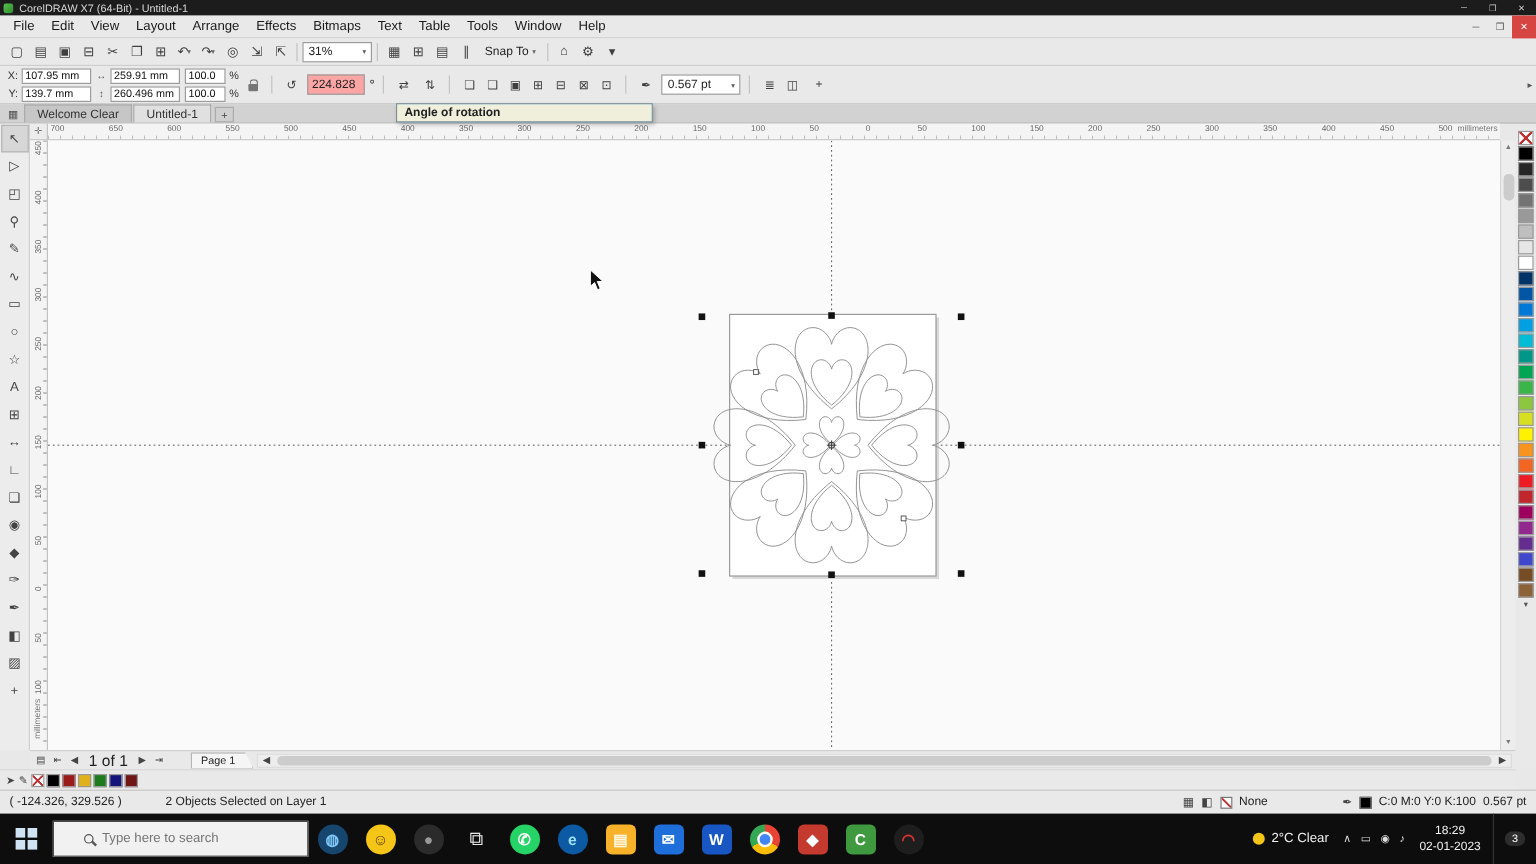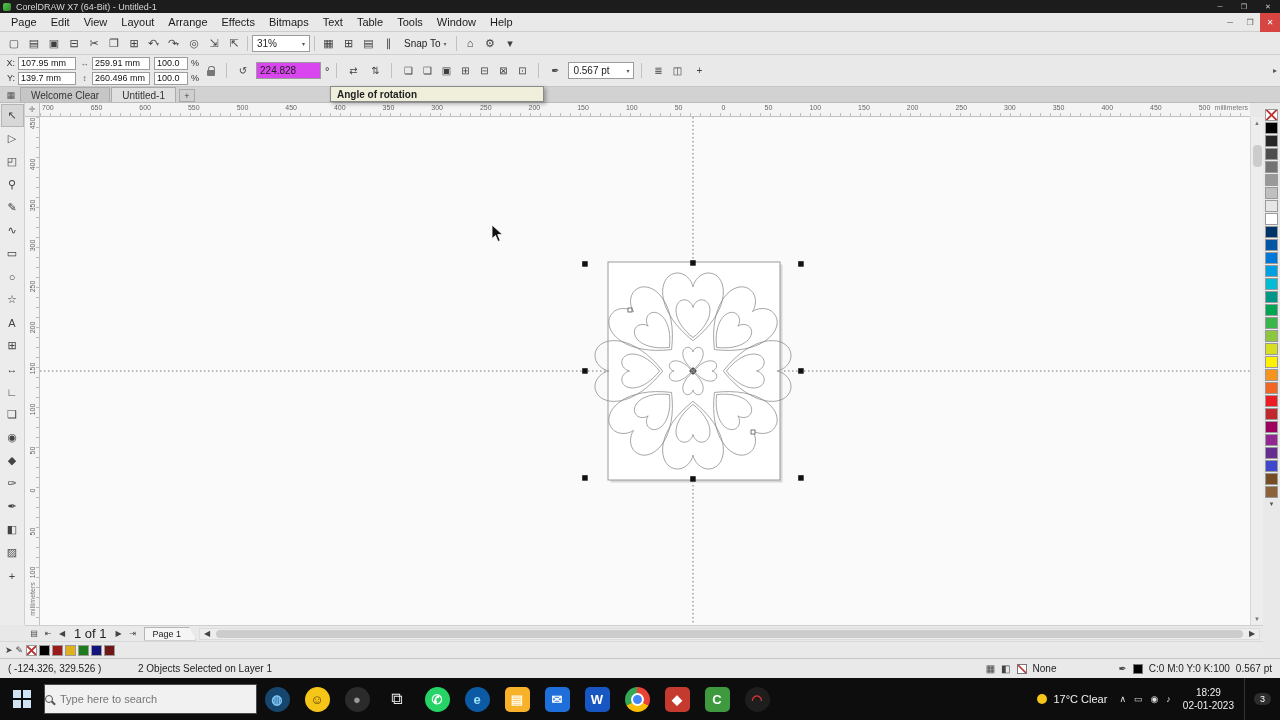--- a/index.html
+++ b/index.html
@@ -34,21 +34,21 @@
 .stack{display:flex;flex-direction:column;gap:2px}
 .mini-row{display:flex;align-items:center;gap:3px;font-size:9px;color:#333}
 .mini-label{width:9px;text-align:right}
 .mini-icon{width:9px;text-align:center;color:#555;font-size:8px}
 .mini-input{background:#fff;border:1px solid #9c9c9c;height:13px;width:58px;display:flex;align-items:center;padding:0 2px;font-size:9px;color:#111}
 .mini-input.narrow{width:34px}
 .pb-btn{width:18px;height:18px;display:flex;align-items:center;justify-content:center;color:#3f3f3f;font-size:10px}
 .lock-wrap{width:16px;height:18px;display:flex;align-items:center;justify-content:center}
 .lock{width:8px;height:6px;background:#777;border-radius:1px;position:relative;margin-top:4px}
 .lock::before{content:"";position:absolute;left:1px;top:-4px;width:5px;height:4px;border:1.2px solid #777;border-bottom:none;border-radius:3px 3px 0 0}
-#rotation-input{background:#d946ef;border:1px solid #9c9c9c;height:17px;width:65px;display:flex;align-items:center;padding:0 3px;font-size:10px}
+#rotation-input{background:#fca5a5;border:1px solid #9c9c9c;height:17px;width:48px;display:flex;align-items:center;padding:0 3px;font-size:10px}
 #outline-select{width:66px;justify-content:space-between;height:17px}
 .pb-overflow{margin-left:auto;margin-right:3px;color:#555;font-size:8px}
 
 
 #doctabs{position:absolute;top:87px;left:0;right:0;height:16px;background:#d2d2d2;display:flex;align-items:flex-end;padding-left:2px;border-bottom:1px solid #bcbcbc}
 .tab-list-btn{width:18px;height:15px;display:flex;align-items:center;justify-content:center;font-size:9px;color:#555}
 .tab{height:15px;display:flex;align-items:center;padding:0 10px;font-size:10px;background:#c6c6c6;border:1px solid #ababab;border-bottom:none;margin-right:1px;color:#333}
 .tab.active{background:#e0e0e0}
 .tab-add{width:16px;height:13px;background:#cfcfcf;border:1px solid #ababab;display:flex;align-items:center;justify-content:center;font-size:9px;color:#444;margin-left:2px}
 
@@ -83,21 +83,21 @@
 .swatch{width:13px;height:12px;border:1px solid #9a9a9a;flex:none}
 .swatch-none{background:
  linear-gradient(45deg,transparent 42%,#b33 45%,#b33 55%,transparent 58%),
  linear-gradient(-45deg,transparent 42%,#b33 45%,#b33 55%,transparent 58%),#fff}
 .palette-more{font-size:7px;color:#555;margin-top:1px}
 
 
 #hscrollrow{position:absolute;top:625px;left:25px;right:17px;height:16px;background:#e9e9e9;border-top:1px solid #cfcfcf;display:flex;align-items:center;font-size:9px;padding-left:2px}
 .pn-btn{width:14px;text-align:center;font-size:8px;color:#444}
 #page-count{padding:0 5px;font-size:13px;color:#222}
-#page-tab{background:#f5f5f5;border:1px solid #b5b5b5;padding:1px 14px 1px 8px;font-size:9px;color:#222;clip-path:polygon(0 0,calc(100% - 7px) 0,100% 100%,0 100%);margin-left:4px}
+#page-tab{background:#f5f5f5;border:1px solid #b5b5b5;padding:1px 14px 1px 8px;font-size:9px;color:#222;clip-path:polygon(0 0,calc(100% - 7px) 0,100% 100%,0 100%);margin-left:19px}
 #hscrollbar{flex:1;height:12px;background:#ededed;margin:0 3px;display:flex;align-items:center;border:1px solid #dcdcdc}
 #hthumb{flex:1;height:8px;background:#cccccc;border-radius:4px;margin:0 2px}
 #docpalrow{position:absolute;top:641px;left:0;right:17px;height:17px;background:#e9e9e9;display:flex;align-items:center;gap:3px;padding-left:5px;font-size:9px;border-top:1px solid #d8d8d8}
 .small-icon{font-size:9px;color:#444}
 .dswatch{width:11px;height:11px;border:1px solid #9a9a9a;flex:none}
 
 
 #statusbar{position:absolute;top:658px;left:0;right:0;height:20px;background:#e9e9e9;border-top:1px solid #c6c6c6;display:flex;align-items:center;font-size:10px;color:#222;padding:0 8px;gap:10px;white-space:nowrap}
 #coords{width:120px}
 .sb-right{margin-left:auto;display:flex;align-items:center;gap:6px}
@@ -105,21 +105,21 @@
 .sb-swatch{width:10px;height:10px;border:1px solid #777}
 .sb-swatch.black{background:#000}
 .sb-swatch.none{background:linear-gradient(45deg,transparent 40%,#b33 46%,#b33 54%,transparent 60%),#fff}
 .sb-gap{width:50px}
 
 
 #taskbar{position:absolute;top:678px;left:0;right:0;height:42px;background:#0d0d0d;display:flex;align-items:center;color:#eee}
 #start{width:44px;height:100%;display:flex;align-items:center;justify-content:center}
 .winlogo{display:grid;grid-template-columns:8px 8px;grid-template-rows:8px 8px;gap:1.5px}
 .winlogo span{background:#cfe3f5}
-#search{width:213px;height:30px;background:#f1f1f1;display:flex;align-items:center;gap:7px;padding:0 0;border:1px solid #4a4a4a}
+#search{width:213px;height:30px;background:#f1f1f1;display:flex;align-items:center;gap:7px;padding:0 25px;border:1px solid #4a4a4a}
 .mag{width:8px;height:8px;border:1.6px solid #555;border-radius:50%;position:relative;flex:none}
 .mag::after{content:"";position:absolute;width:5px;height:1.6px;background:#555;transform:rotate(45deg);right:-4px;bottom:-2px}
 #search input{border:none;background:transparent;font-size:11px;color:#444;outline:none;width:165px}
 .app{width:40px;height:40px;display:flex;align-items:center;justify-content:center}
 .app-inner{width:25px;height:25px;display:flex;align-items:center;justify-content:center;font-size:13px;font-weight:bold}
 .app-inner.circle{border-radius:50%}
 .app-inner.square{border-radius:5px}
 .app-inner.flat{background:transparent;font-weight:normal;font-size:16px}
 .app-inner.chrome{border-radius:50%;background:conic-gradient(#ea4335 0 120deg,#fbbc05 0 240deg,#34a853 0 360deg);position:relative}
 .app-inner.chrome::after{content:"";position:absolute;inset:6px;background:#4285f4;border-radius:50%;border:2.5px solid #fff}
@@ -143,21 +143,21 @@
   <span>CorelDRAW X7 (64-Bit) - Untitled-1</span>
   <span class="win-btns">
     <span class="win-btn">─</span>
     <span class="win-btn">❒</span>
     <span class="win-btn">✕</span>
   </span>
 </div>
 
 <div id="menubar">
 
-    <span class="menu-item">Page</span>
+    <span class="menu-item">File</span>
 
     <span class="menu-item">Edit</span>
 
     <span class="menu-item">View</span>
 
     <span class="menu-item">Layout</span>
 
     <span class="menu-item">Arrange</span>
 
     <span class="menu-item">Effects</span>
@@ -754,21 +754,21 @@
       <span class="app">
         <span class="app-inner square" style="background: rgb(63, 154, 63); color: rgb(255, 255, 255);">C</span>
       </span>
 
       <span class="app">
         <span class="app-inner circle" style="background: rgb(30, 30, 30); color: rgb(221, 51, 51);">◠</span>
       </span>
     </span>
   <span id="weather">
     <span class="sun"></span>
-    <span>17°C Clear</span>
+    <span>2°C Clear</span>
   </span>
   <span id="tray">
 
   <span>∧</span>
       <span>▭</span>
       <span>◉</span>
       <span>♪</span>
     </span>
   <span id="clock">
     <div>18:29</div>

